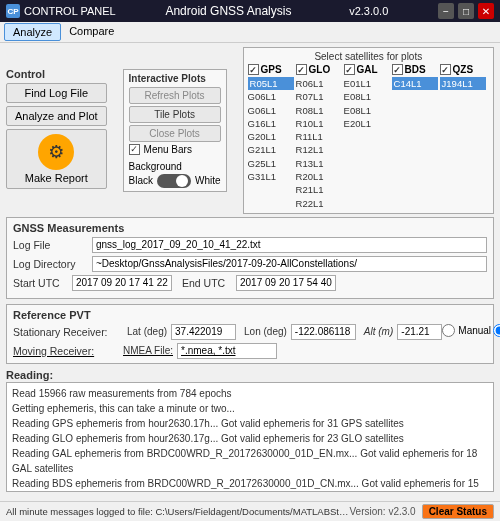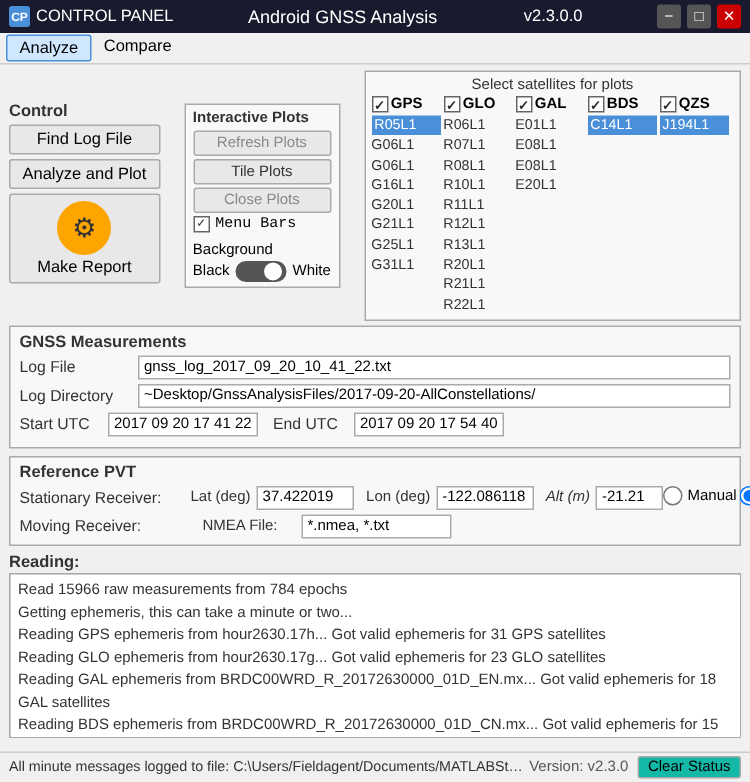--- a/index.html
+++ b/index.html
@@ -146,21 +146,20 @@
       color: #888;
     }
     .iplot-btn.enabled {
       color: #333;
     }
     .menu-bars-row {
       display: flex;
       align-items: center;
       gap: 4px;
       margin-top: 2px;
-      font-family: Liberation Mono, monospace;
     }
     .bg-row {
       display: flex;
       align-items: center;
       gap: 4px;
       margin-top: 2px;
     }
     .toggle-switch {
       width: 34px;
       height: 14px;
@@ -319,21 +318,22 @@
     }
     .radio-row {
       display: flex;
       align-items: center;
       gap: 3px;
       font-size: 10px;
     }
     .nmea-row {
       display: flex;
       align-items: center;
-      gap: 12px;
+      gap: 0;
+      text-decoration: underline;
     }
     .nmea-input {
       width: 100px;
       height: 16px;
       border: 1px solid #aaa;
       background: white;
       padding: 0 3px;
       font-size: 10px;
     }
     .status-section {
@@ -372,25 +372,26 @@
       text-overflow: ellipsis;
       white-space: nowrap;
     }
     .version-label {
       font-size: 10px;
       color: #555;
       margin-right: 6px;
     }
     .clear-status-btn {
       padding: 1px 6px;
-      background: #14b8a6;
-      border: 1px solid #aaa;
-      cursor: pointer;
-      font-size: 10px;
-      border-radius: 2px;
+      background: #f97316;
+      border: 1px solid #aaa;
+      cursor: pointer;
+      font-size: 10px;
+      border-radius: 2px;
+      font-weight: bold;
     }
     .section-group {
       margin-bottom: 2px;
     }
     .section-header-label {
       font-size: 11px;
       font-weight: bold;
       color: #333;
     }
   </style>

